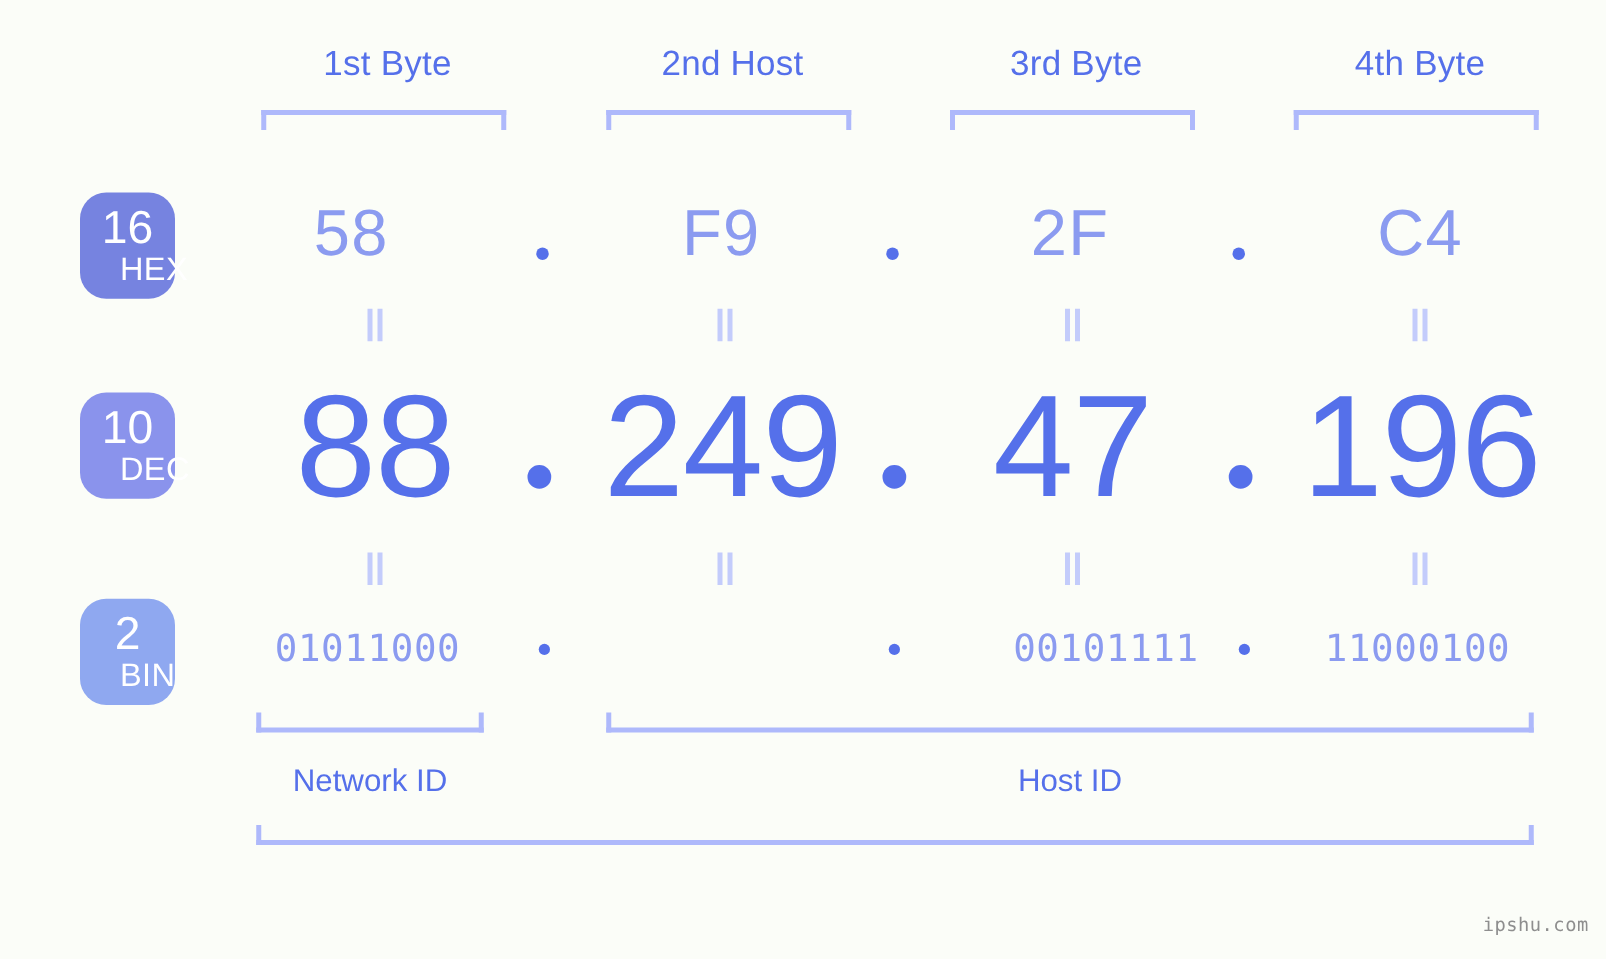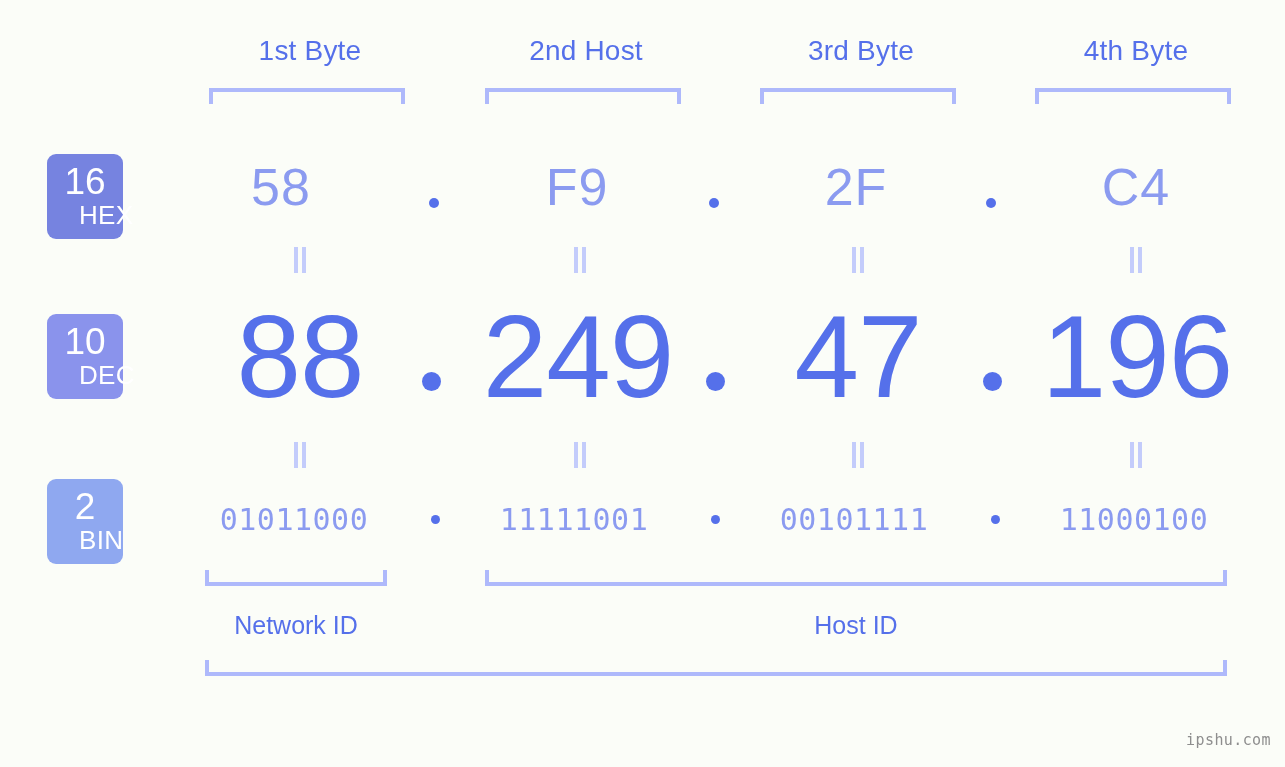--- a/index.html
+++ b/index.html
@@ -51,23 +51,23 @@
     border-bottom: 4px solid #aeb9fb;
     border-left: 4px solid #aeb9fb;
     border-right: 4px solid #aeb9fb;
     border-top: none;
     height: 16px;
   }
 
   
   .badge {
     position: absolute;
-    left: 47px;
+    left: 64px;
     width: 76px;
-    border-radius: 9px;
+    border-radius: 21px;
     color: #ffffff;
     text-align: center;
     box-sizing: border-box;
     padding-top: 8px;
   }
   .badge .num {
     display: block;
     font-size: 37px;
     line-height: 40px;
     font-weight: 400;
@@ -262,23 +262,22 @@
       <i></i>
       <i></i>
     </div>
   <div class="eq" style="left:1127px; top:442px;">
       <i></i>
       <i></i>
     </div>
 
   <div class="cell bin-val" style="left:189px;">01011000</div>
   <div class="bin-dot" style="left:431px;"></div>
-  <div class="cell bin-val" style="left:469px;">11111001</div>
   <div class="bin-dot" style="left:711px;"></div>
-  <div class="cell bin-val" style="left:749px;">00101111</div>
+  <div class="cell bin-val" style="left:749px;text-align:right;">00101111</div>
   <div class="bin-dot" style="left:991px;"></div>
   <div class="cell bin-val" style="left:1029px;">11000100</div>
 
   <div class="bracket bracket-up" style="left:205px; top:570px; width:182px;"></div>
   <div class="bracket bracket-up" style="left:485px; top:570px; width:742px;"></div>
 
   <div class="section-label" style="left:205px; top:608px; width:182px;">Network ID</div>
   <div class="section-label" style="left:485px; top:608px; width:742px;">Host ID</div>
 
   <div class="bracket bracket-up" style="left:205px; top:660px; width:1022px;"></div>

